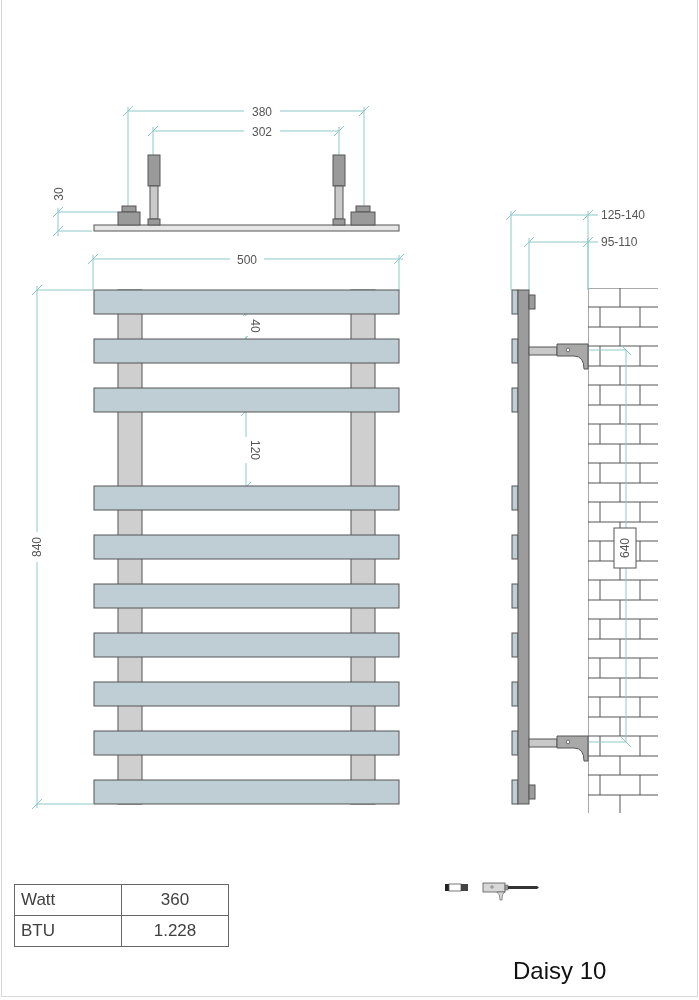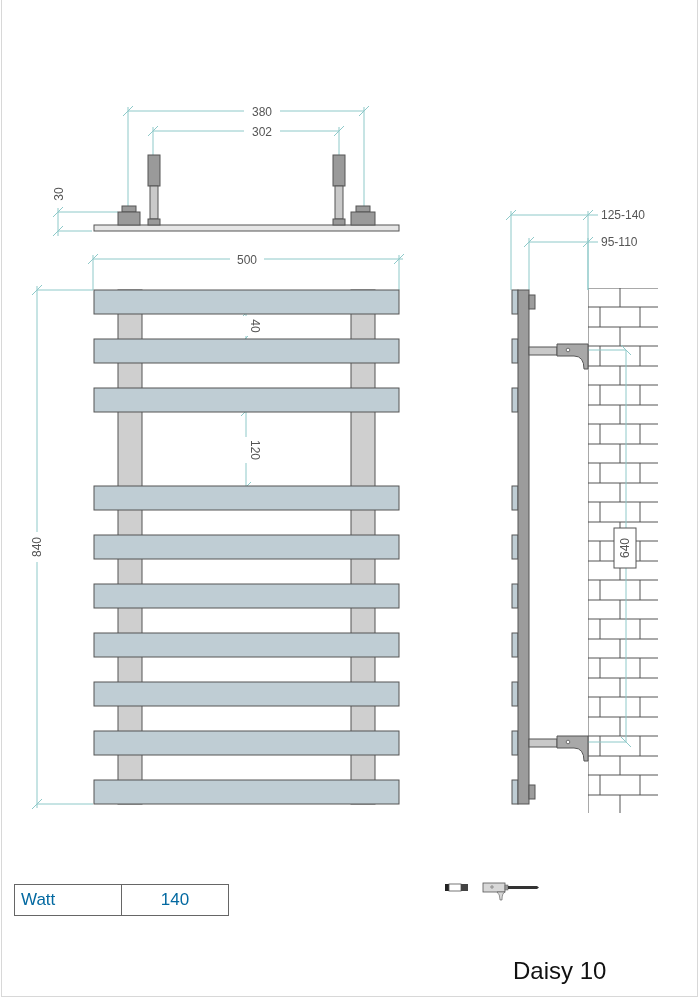--- a/index.html
+++ b/index.html
@@ -1,20 +1,20 @@
 <!DOCTYPE html>
 <html><head>
 <meta charset="utf-8">
 <style>
   html, body { margin: 0; padding: 0; background: #ffffff; }
   body { width: 699px; height: 1000px; position: relative; overflow: hidden; font-family: "Liberation Sans", sans-serif; }
   .page-frame { position: absolute; left: 1px; top: 0; width: 695px; height: 996px; border-left: 1px solid #d8d8d8; border-right: 1px solid #d8d8d8; border-bottom: 1px solid #d8d8d8; }
   svg.drawing { position: absolute; left: 0; top: 0; }
   .dim-text { font-family: "Liberation Sans", sans-serif; font-size: 12px; fill: #555555; }
-  .spec-table { position: absolute; left: 14px; top: 884px; border-collapse: collapse; font-family: "Liberation Sans", sans-serif; font-size: 17px; color: #0369a1; }
+  .spec-table { position: absolute; left: 14px; top: 884px; border-collapse: collapse; font-family: "Liberation Sans", sans-serif; font-size: 17px; color: #404040; }
   .spec-table td { border: 1px solid #666; height: 30px; padding: 0 6px; }
   .spec-table td.label { width: 94px; }
   .spec-table td.value { width: 94px; text-align: center; }
   .model-name { position: absolute; left: 513px; top: 957px; font-family: "Liberation Sans", sans-serif; font-size: 24px; color: #111; }
 </style>
 </head>
 <body>
 
 <div class="page-frame"></div>
 
@@ -209,18 +209,22 @@
     <path d="M497,892 Q500,894 500,900 L502,900 Q502,893 505,892 Z" fill="#d8d8d8" stroke="#555" stroke-width="0.6"></path>
     <rect x="505" y="885" width="3" height="5" fill="#999" stroke="#555" stroke-width="0.5"></rect>
     <path d="M508,886 H537 L539,887.5 L537,889 H508 Z" fill="#333"></path>
   </g>
 </svg>
 
 <table class="spec-table">
   <tbody>
     <tr>
       <td class="label">Watt</td>
-      <td class="value">140</td>
+      <td class="value">360</td>
+    </tr>
+    <tr>
+      <td class="label">BTU</td>
+      <td class="value">1.228</td>
     </tr>
   </tbody>
 </table>
 
 <div class="model-name">Daisy 10</div>
 
 </body></html>

